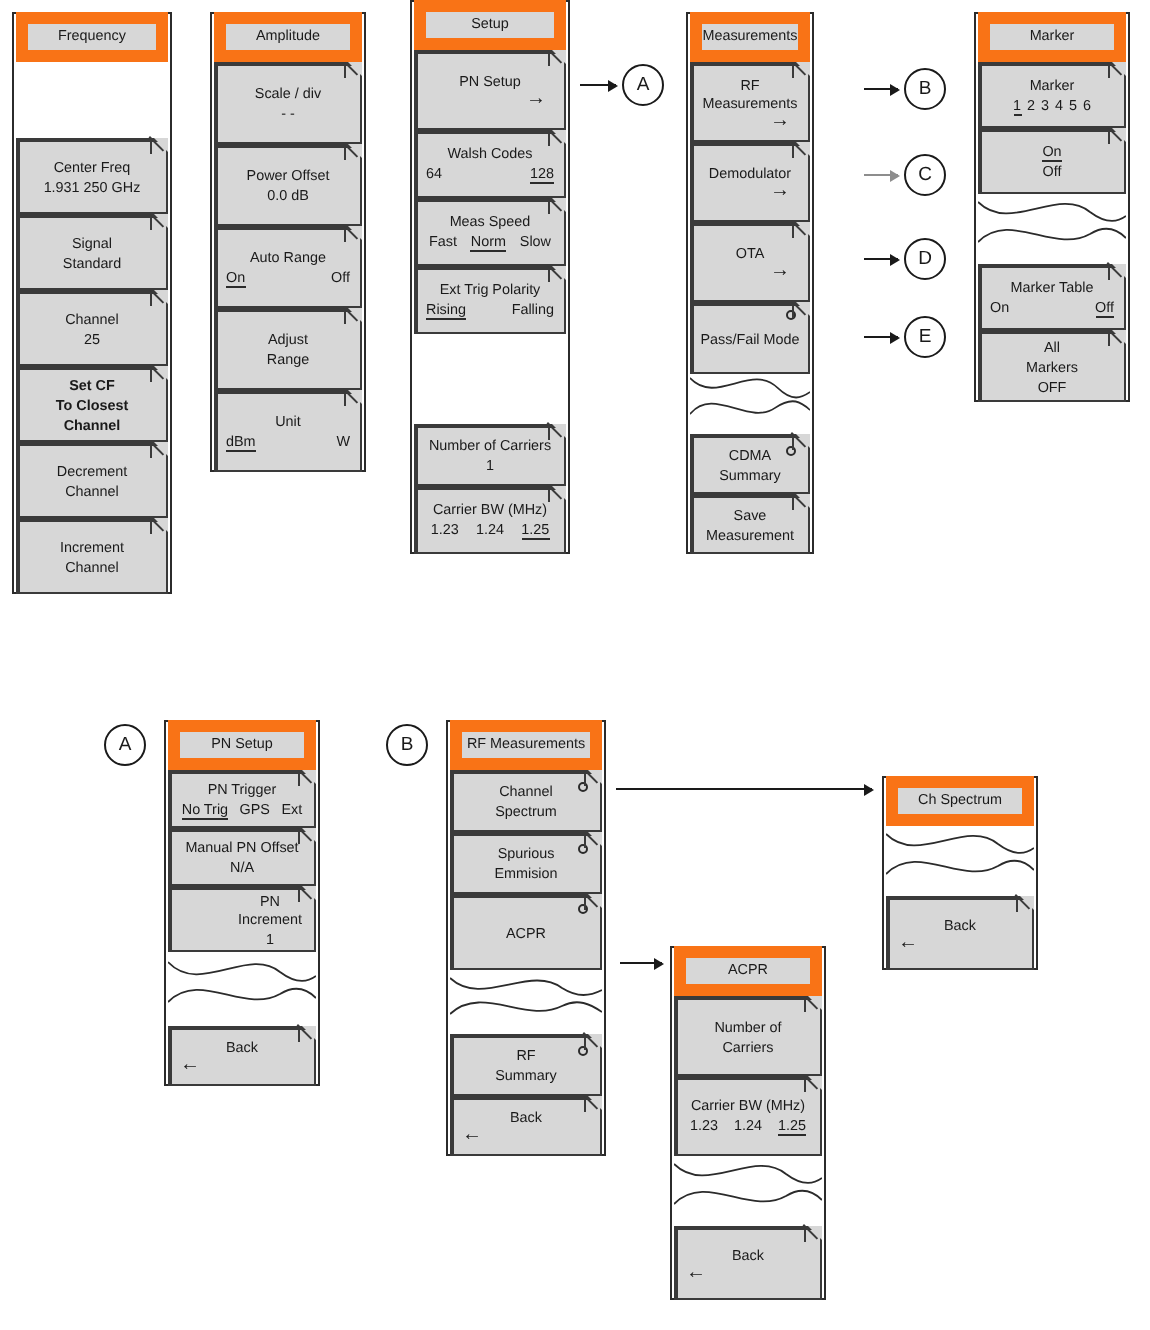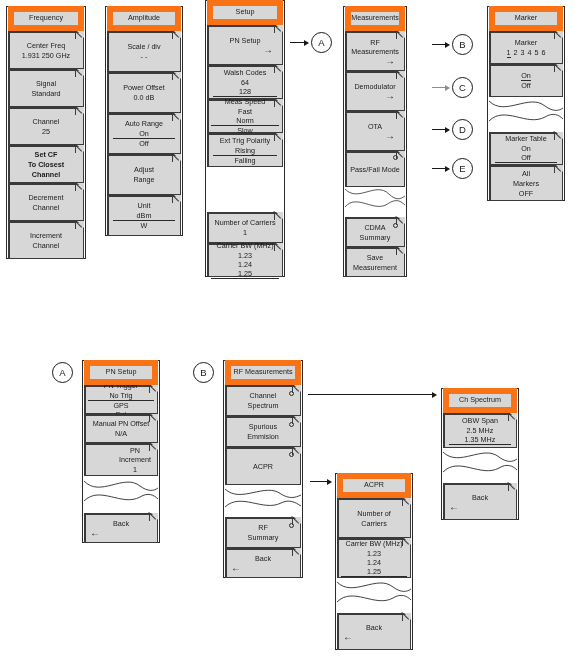--- a/index.html
+++ b/index.html
@@ -96,21 +96,20 @@
     gap: 1px;
   }
   .key .ln { width: 100%; line-height: 9px; }
 
   
   .opts {
     width: 100%;
     display: flex;
     justify-content: space-around;
     line-height: 9px;
-    flex-direction: column;
   }
   .opts.two { justify-content: space-between; padding: 0 2px; box-sizing: border-box;}
   .sel { border-bottom: 1px solid #2b2b2b; padding-bottom: 0px; }
 
   
   .numlist { display:flex; gap:3px; justify-content:center; line-height: 9px; }
 
   
   .subarrow {
     width: 100%;
@@ -181,21 +180,21 @@
   }
   .arrow.grey { background: #8d8d8d; }
   .arrow.grey::after { border-left-color: #8d8d8d; }
 </style>
 </head>
 <body>
 
 <div class="panel" style="left:6px; top:6px; width:80px;">
   <div class="panel-frame framed"></div>
   <div class="hdr">Frequency</div>
-  <div class="key" style="height:38px;">
+  <div class="key" style="height:38px;margin-top:38px;">
     <div class="kbody"></div>
       <div class="kfold"></div>
     <div class="kcontent">
       <div class="ln">Center Freq</div>
       <div class="ln">1.931 250 GHz</div>
     </div>
   </div>
   <div class="key" style="height:38px;">
     <div class="kbody"></div>
       <div class="kfold"></div>
@@ -631,31 +630,20 @@
     <div class="kcontent">
       <div class="ln">Back</div>
       <div class="backarrow">←</div>
     </div>
   </div>
 </div>
 
 <div class="panel" style="left:441px; top:388px; width:78px;">
   <div class="panel-frame framed"></div>
   <div class="hdr">Ch Spectrum</div>
-  <div class="key" style="height:35px;">
-    <div class="kbody"></div>
-      <div class="kfold"></div>
-    <div class="kcontent">
-      <div class="ln">OBW Span</div>
-      <div class="opts two">
-        <span>2.5 MHz</span>
-        <span class="sel">1.35 MHz</span>
-      </div>
-    </div>
-  </div>
   <div class="squiggle" style="height:35px;">
     <svg viewBox="0 0 74 35" preserveAspectRatio="none">
       <path d="M0,4 C16,20 40,-4 56,9 C64,15 70,14 74,11" fill="none" stroke="#2b2b2b" stroke-width="0.9"></path>
       <path d="M0,24 C16,8 38,30 56,20 C64,15 70,18 74,22" fill="none" stroke="#2b2b2b" stroke-width="0.9"></path>
     </svg>
   </div>
   <div class="key" style="height:37px;">
     <div class="kbody"></div>
       <div class="kfold"></div>
     <div class="kcontent">

